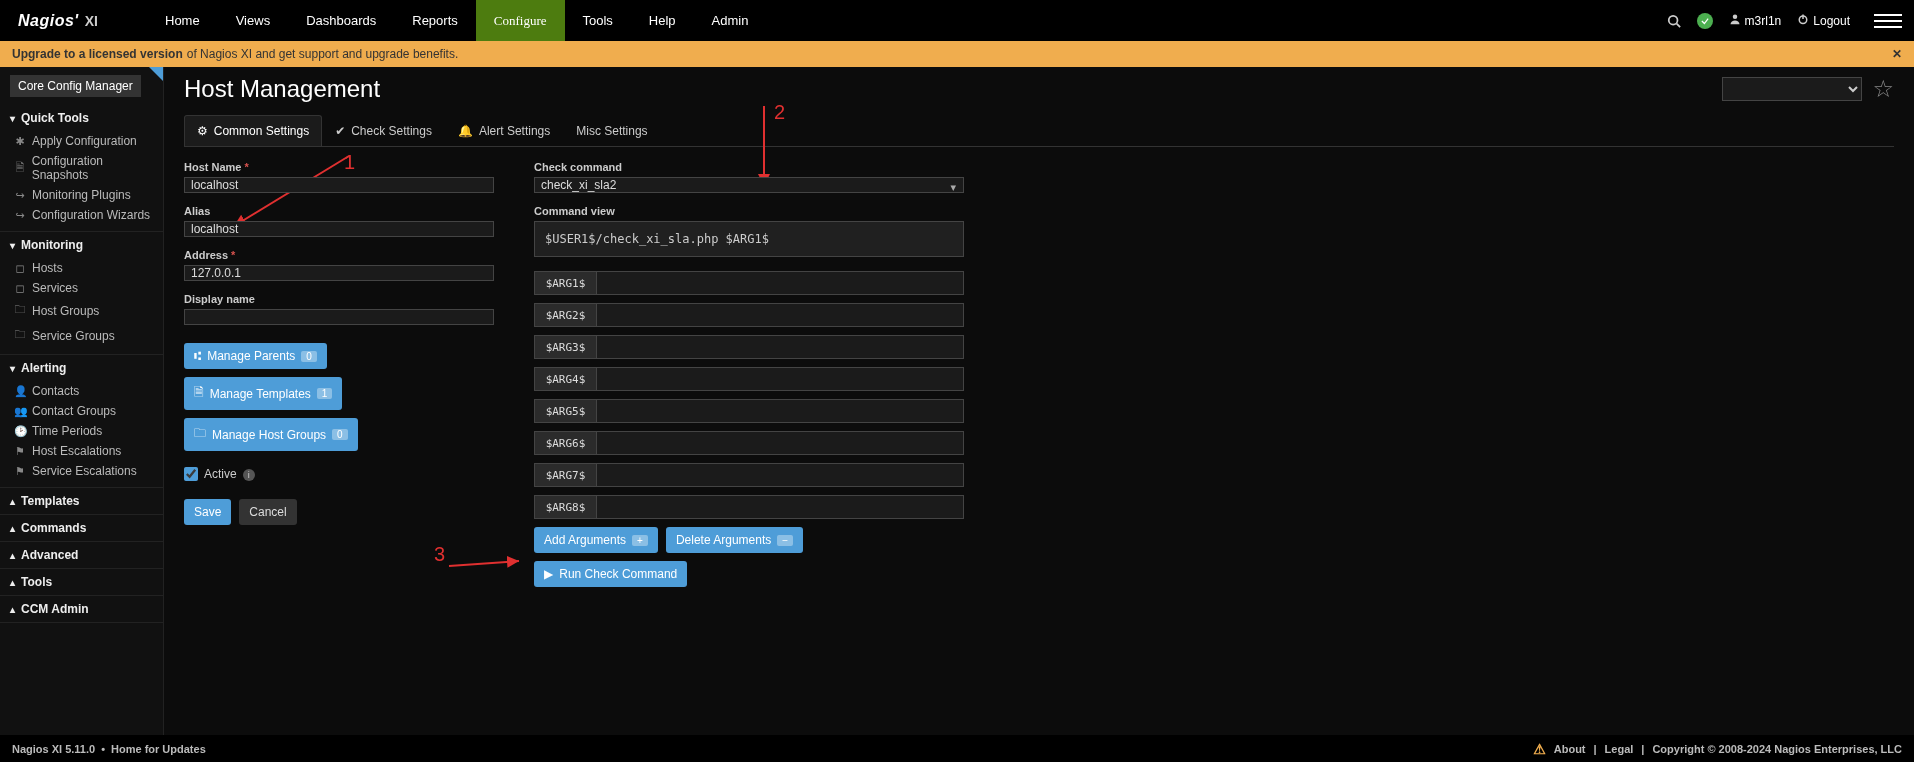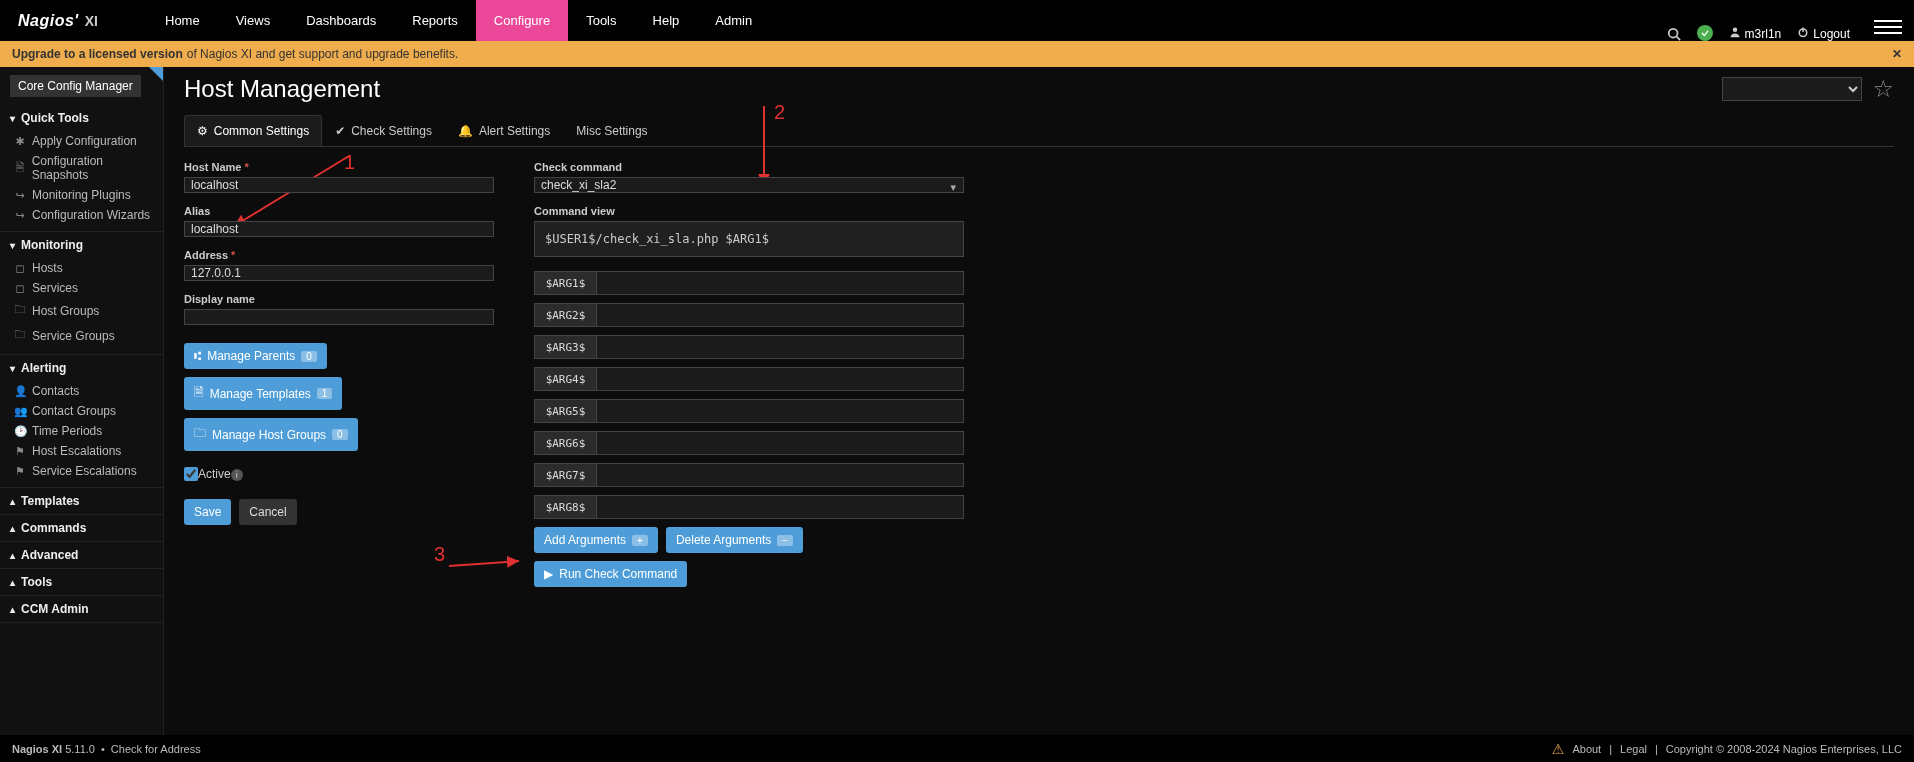--- a/index.html
+++ b/index.html
@@ -45,25 +45,25 @@
     align-items: stretch;
   }
   .mainmenu-item {
     display: flex;
     align-items: center;
     padding: 0 18px;
     color: #fff;
     font-size: 13px;
     cursor: pointer;
   }
-  .mainmenu-item.active { background: #ec4899; }
+  .mainmenu-item.active { background: #4d7c0f; font-family: Liberation Serif, serif; }
   .topnav-right {
     margin-left: auto;
     display: flex;
-    align-items: flex-end;
+    align-items: center;
     padding-right: 12px;
     gap: 16px;
   }
   .icon {
     display: inline-flex;
     width: 14px;
     height: 14px;
     align-items: center;
     justify-content: center;
     color: #ccc;
@@ -307,21 +307,21 @@
     background: rgba(255,255,255,0.35);
     border-radius: 2px;
     padding: 0 5px;
     font-size: 10px;
     color: #fff;
   }
   .btn-row { margin-bottom: 8px; }
   .action-row { display: flex; gap: 8px; margin-top: 4px; margin-bottom: 8px; }
   .save-row { display: flex; gap: 8px; margin-top: 18px; }
   .checkbox-row {
-    display: flex; align-items: flex-end; 
+    display: flex; align-items: flex-end; gap: 6px;
     margin-top: 16px;
     font-size: 12px;
     color: #ccc;
   }
   .checkbox-row input[type="checkbox"] {
     accent-color: #4e9dd8;
     width: 14px; height: 14px;
   }
   .info-dot {
     width: 12px; height: 12px; border-radius: 50%;
@@ -332,20 +332,21 @@
 
   
   .footer {
     height: 27px;
     background: #000;
     display: flex;
     align-items: center;
     padding: 0 12px;
     font-size: 11px;
     color: #bbb;
+    font-weight: bold;
   }
   .footer .dot { margin: 0 6px; }
   .footer-right {
     margin-left: auto;
     display: flex;
     align-items: center;
     gap: 8px;
   }
   .warn-tri {
     color: #f0ad4e;
@@ -708,21 +709,21 @@
         </div>
       </div>
     </div>
   </div>
 </div>
 
 <div class="footer">
   <b>Nagios XI</b>&nbsp;
   <span>5.11.0</span>
   <span class="dot">•</span>
-  <a>Check for Address</a>
+  <a>Home for Updates</a>
   <div class="footer-right">
     <span class="warn-tri">⚠</span>
     <a>About</a>
     <span>|</span>
     <a>Legal</a>
     <span>|</span>
     <span>Copyright © 2008-2024 Nagios Enterprises, LLC</span>
   </div>
 </div>
 

